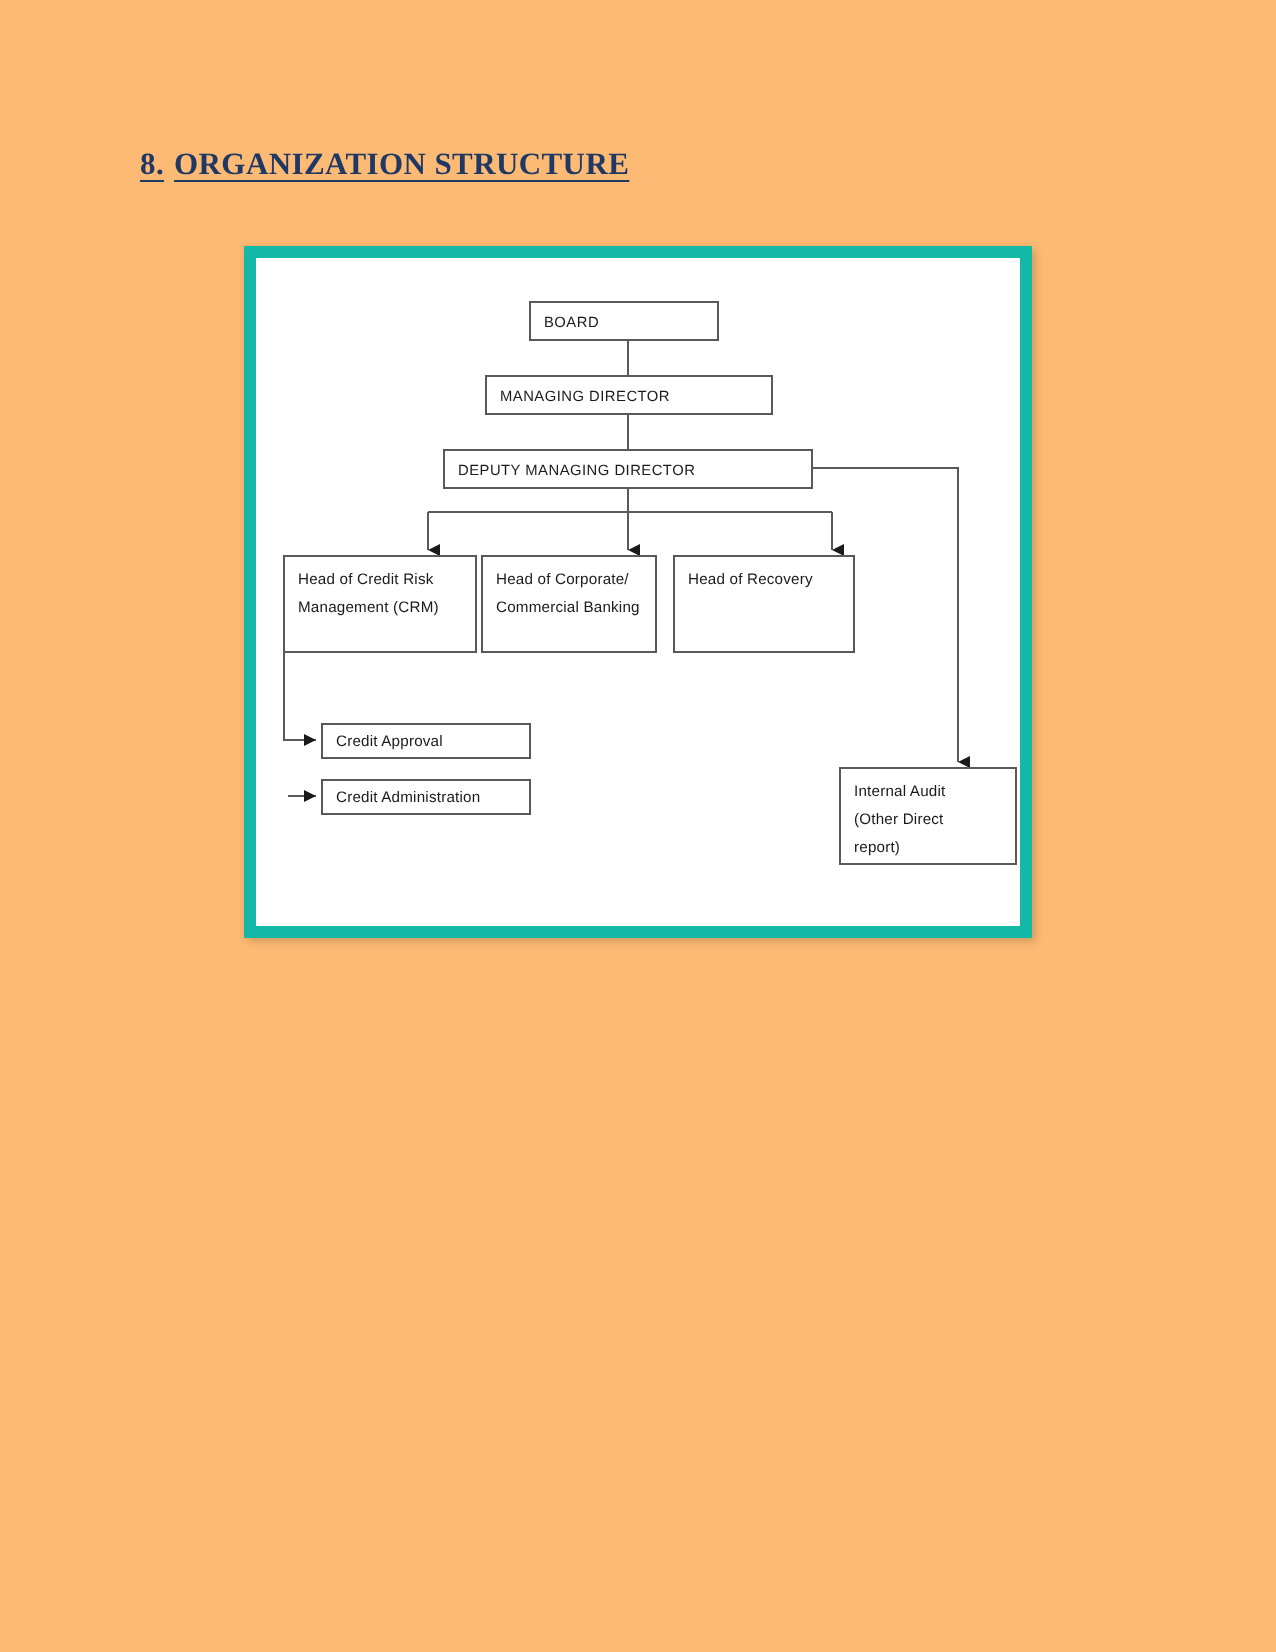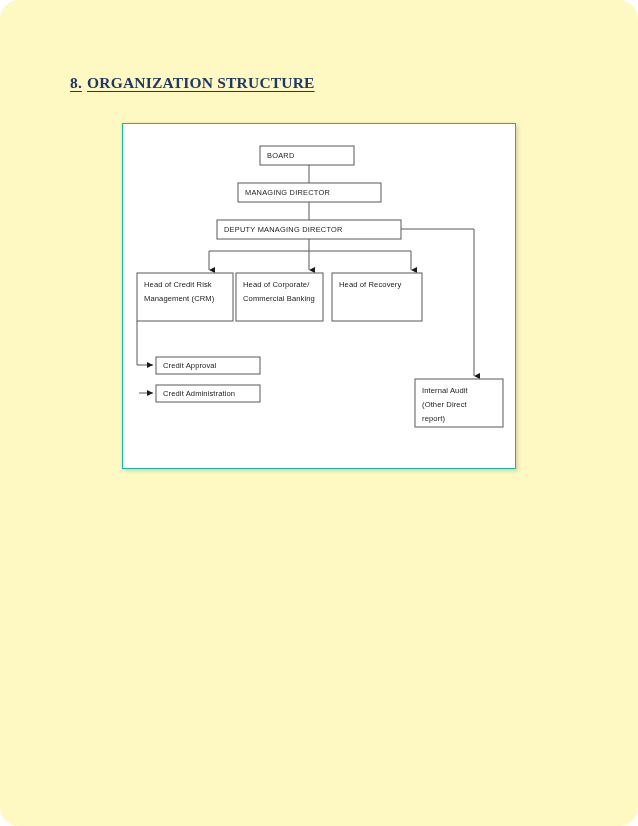--- a/index.html
+++ b/index.html
@@ -11,22 +11,21 @@
   body {
     width: 638px;
     height: 826px;
     position: relative;
     font-family: "Liberation Sans", sans-serif;
     overflow: hidden;
   }
   .page {
     position: absolute;
     inset: 0;
-    background: #fef9c3;
-    border-radius: 19px;
+    background: #fdba74;
   }
 
   
   .section-heading {
     position: absolute;
     left: 70px;
     top: 74px;
     font-family: "Liberation Serif", serif;
     font-weight: bold;
     font-size: 15.5px;
@@ -46,21 +45,21 @@
   }
 
   
   .diagram-frame {
     position: absolute;
     left: 122px;
     top: 123px;
     width: 394px;
     height: 346px;
     background: #ffffff;
-    border: 1px solid #14b8a6;
+    border: 6px solid #14b8a6;
     box-shadow: 2px 2px 4px rgba(0,0,0,0.16),
                 -1px -1px 2px rgba(0,0,0,0.05);
     box-sizing: border-box;
   }
   .diagram-frame svg {
     display: block;
     position: absolute;
     left: 0;
     top: 0;
   }

